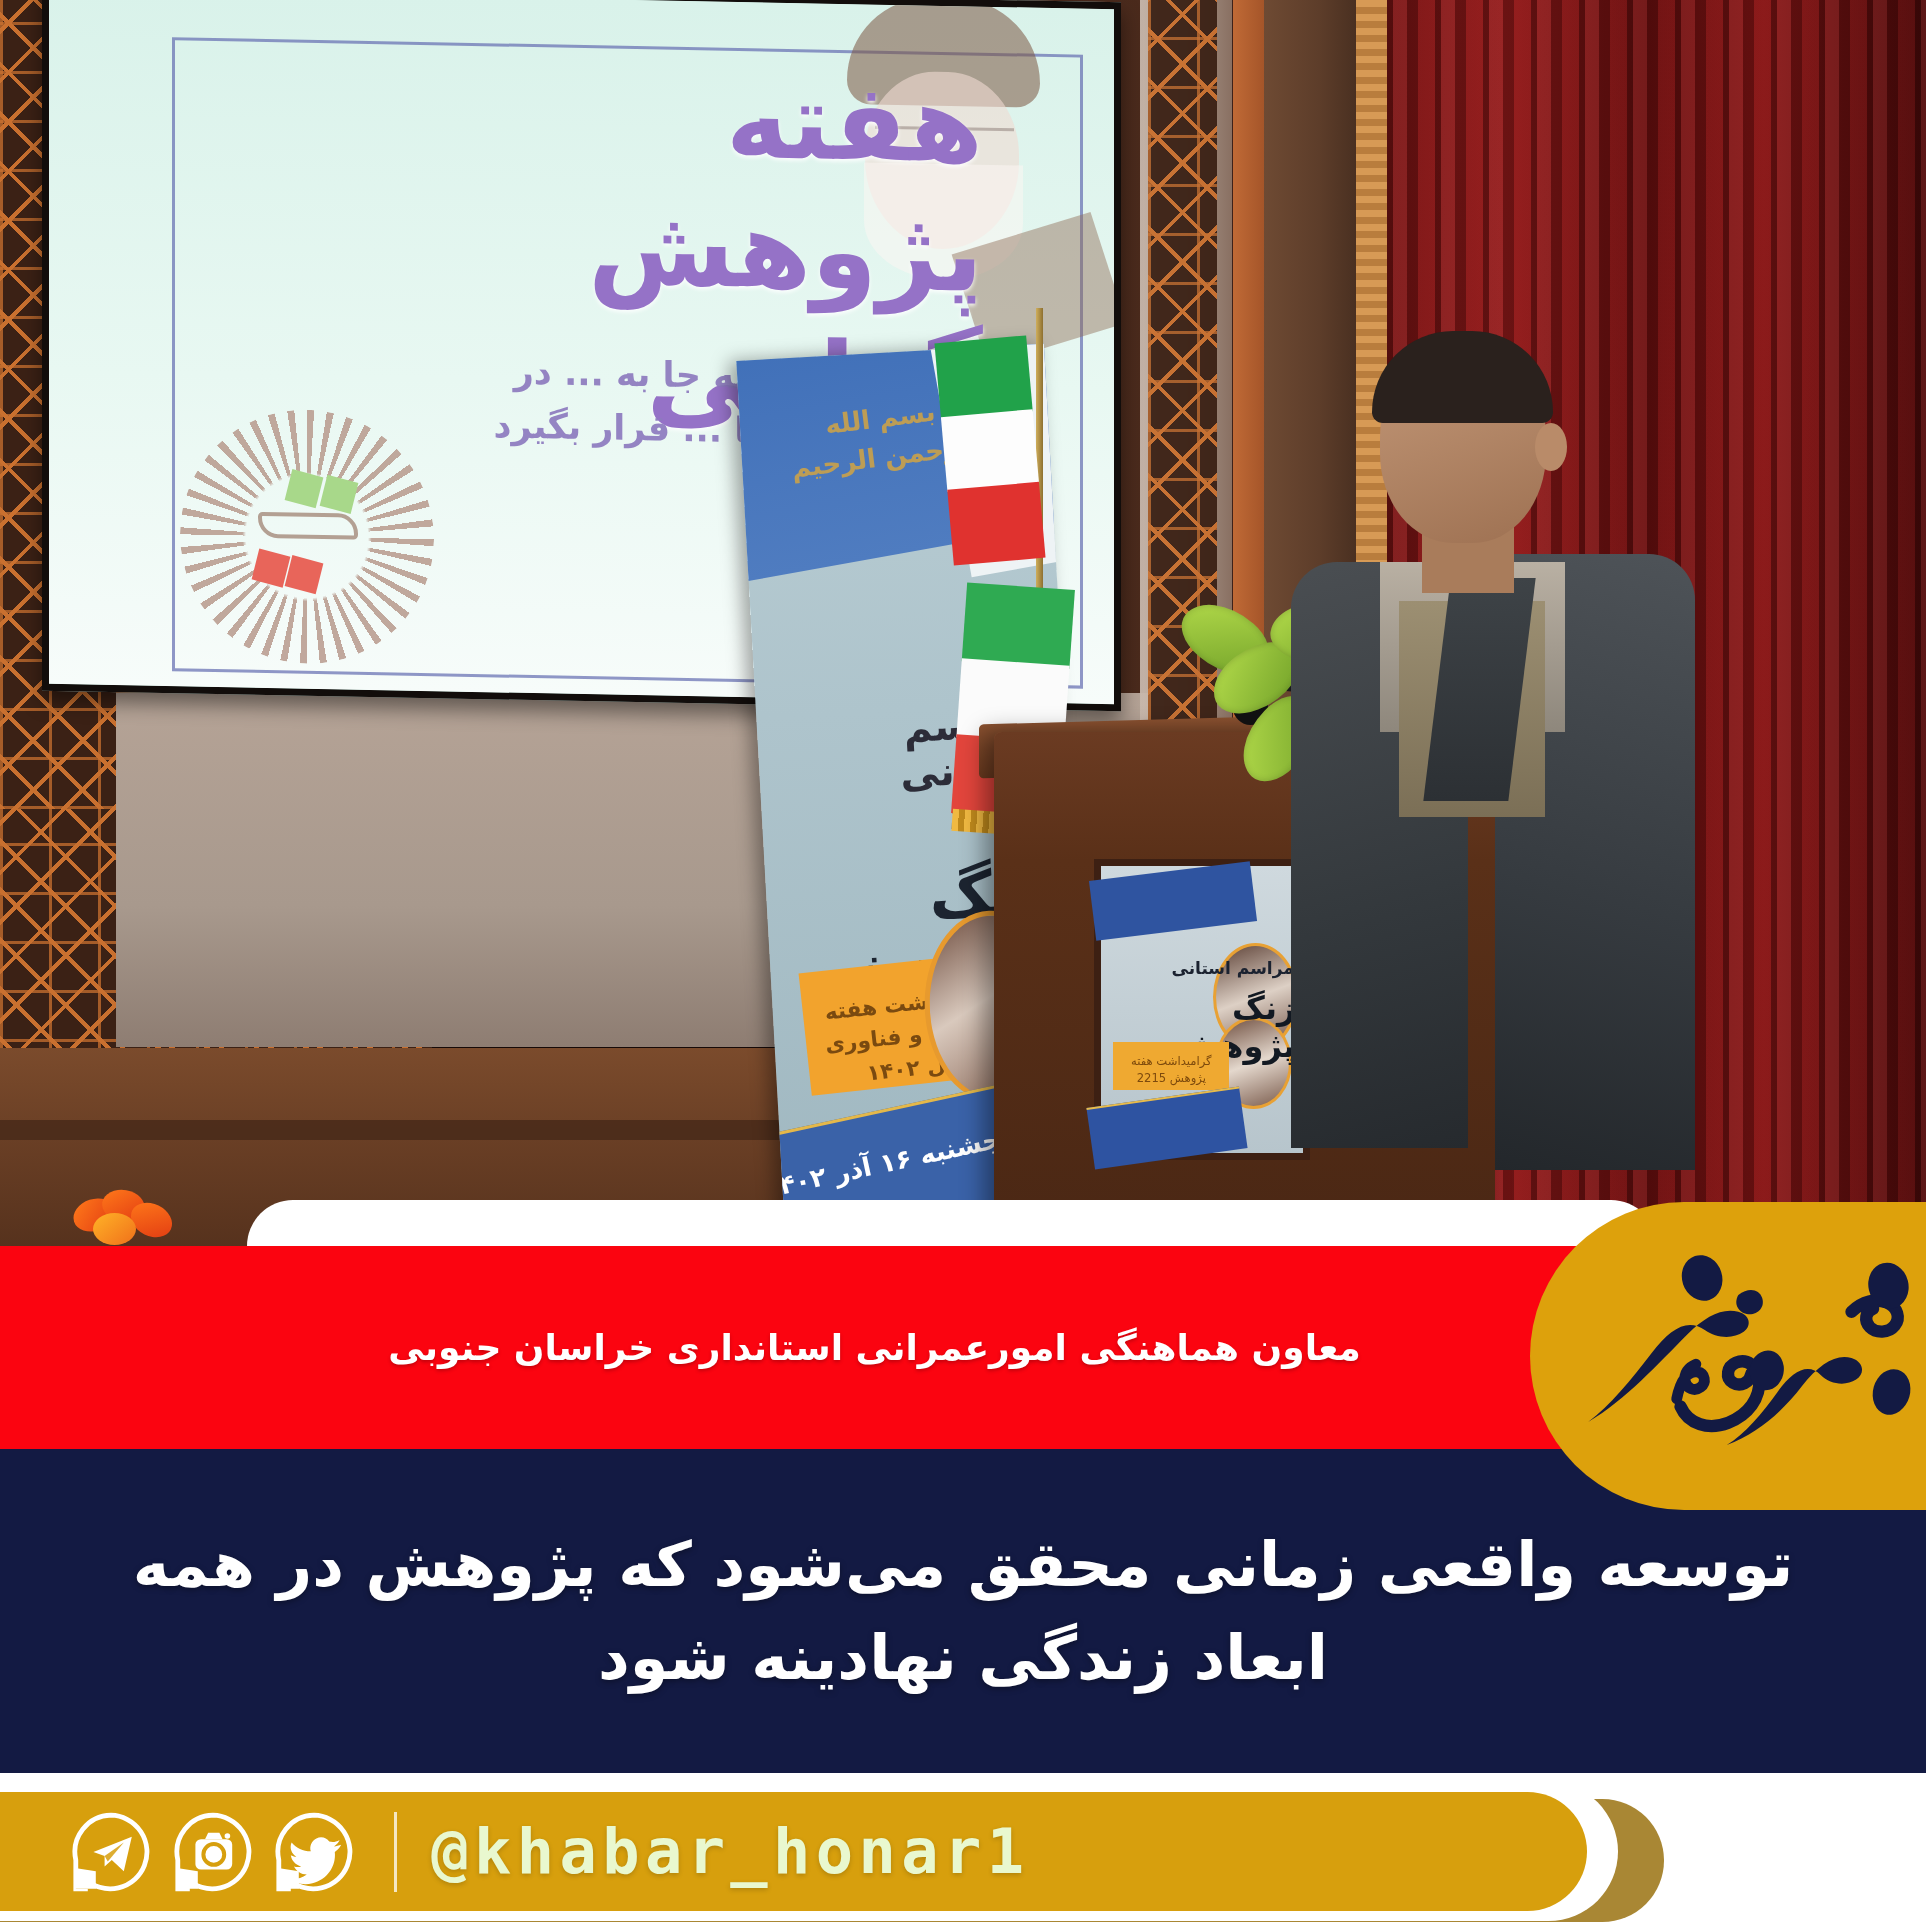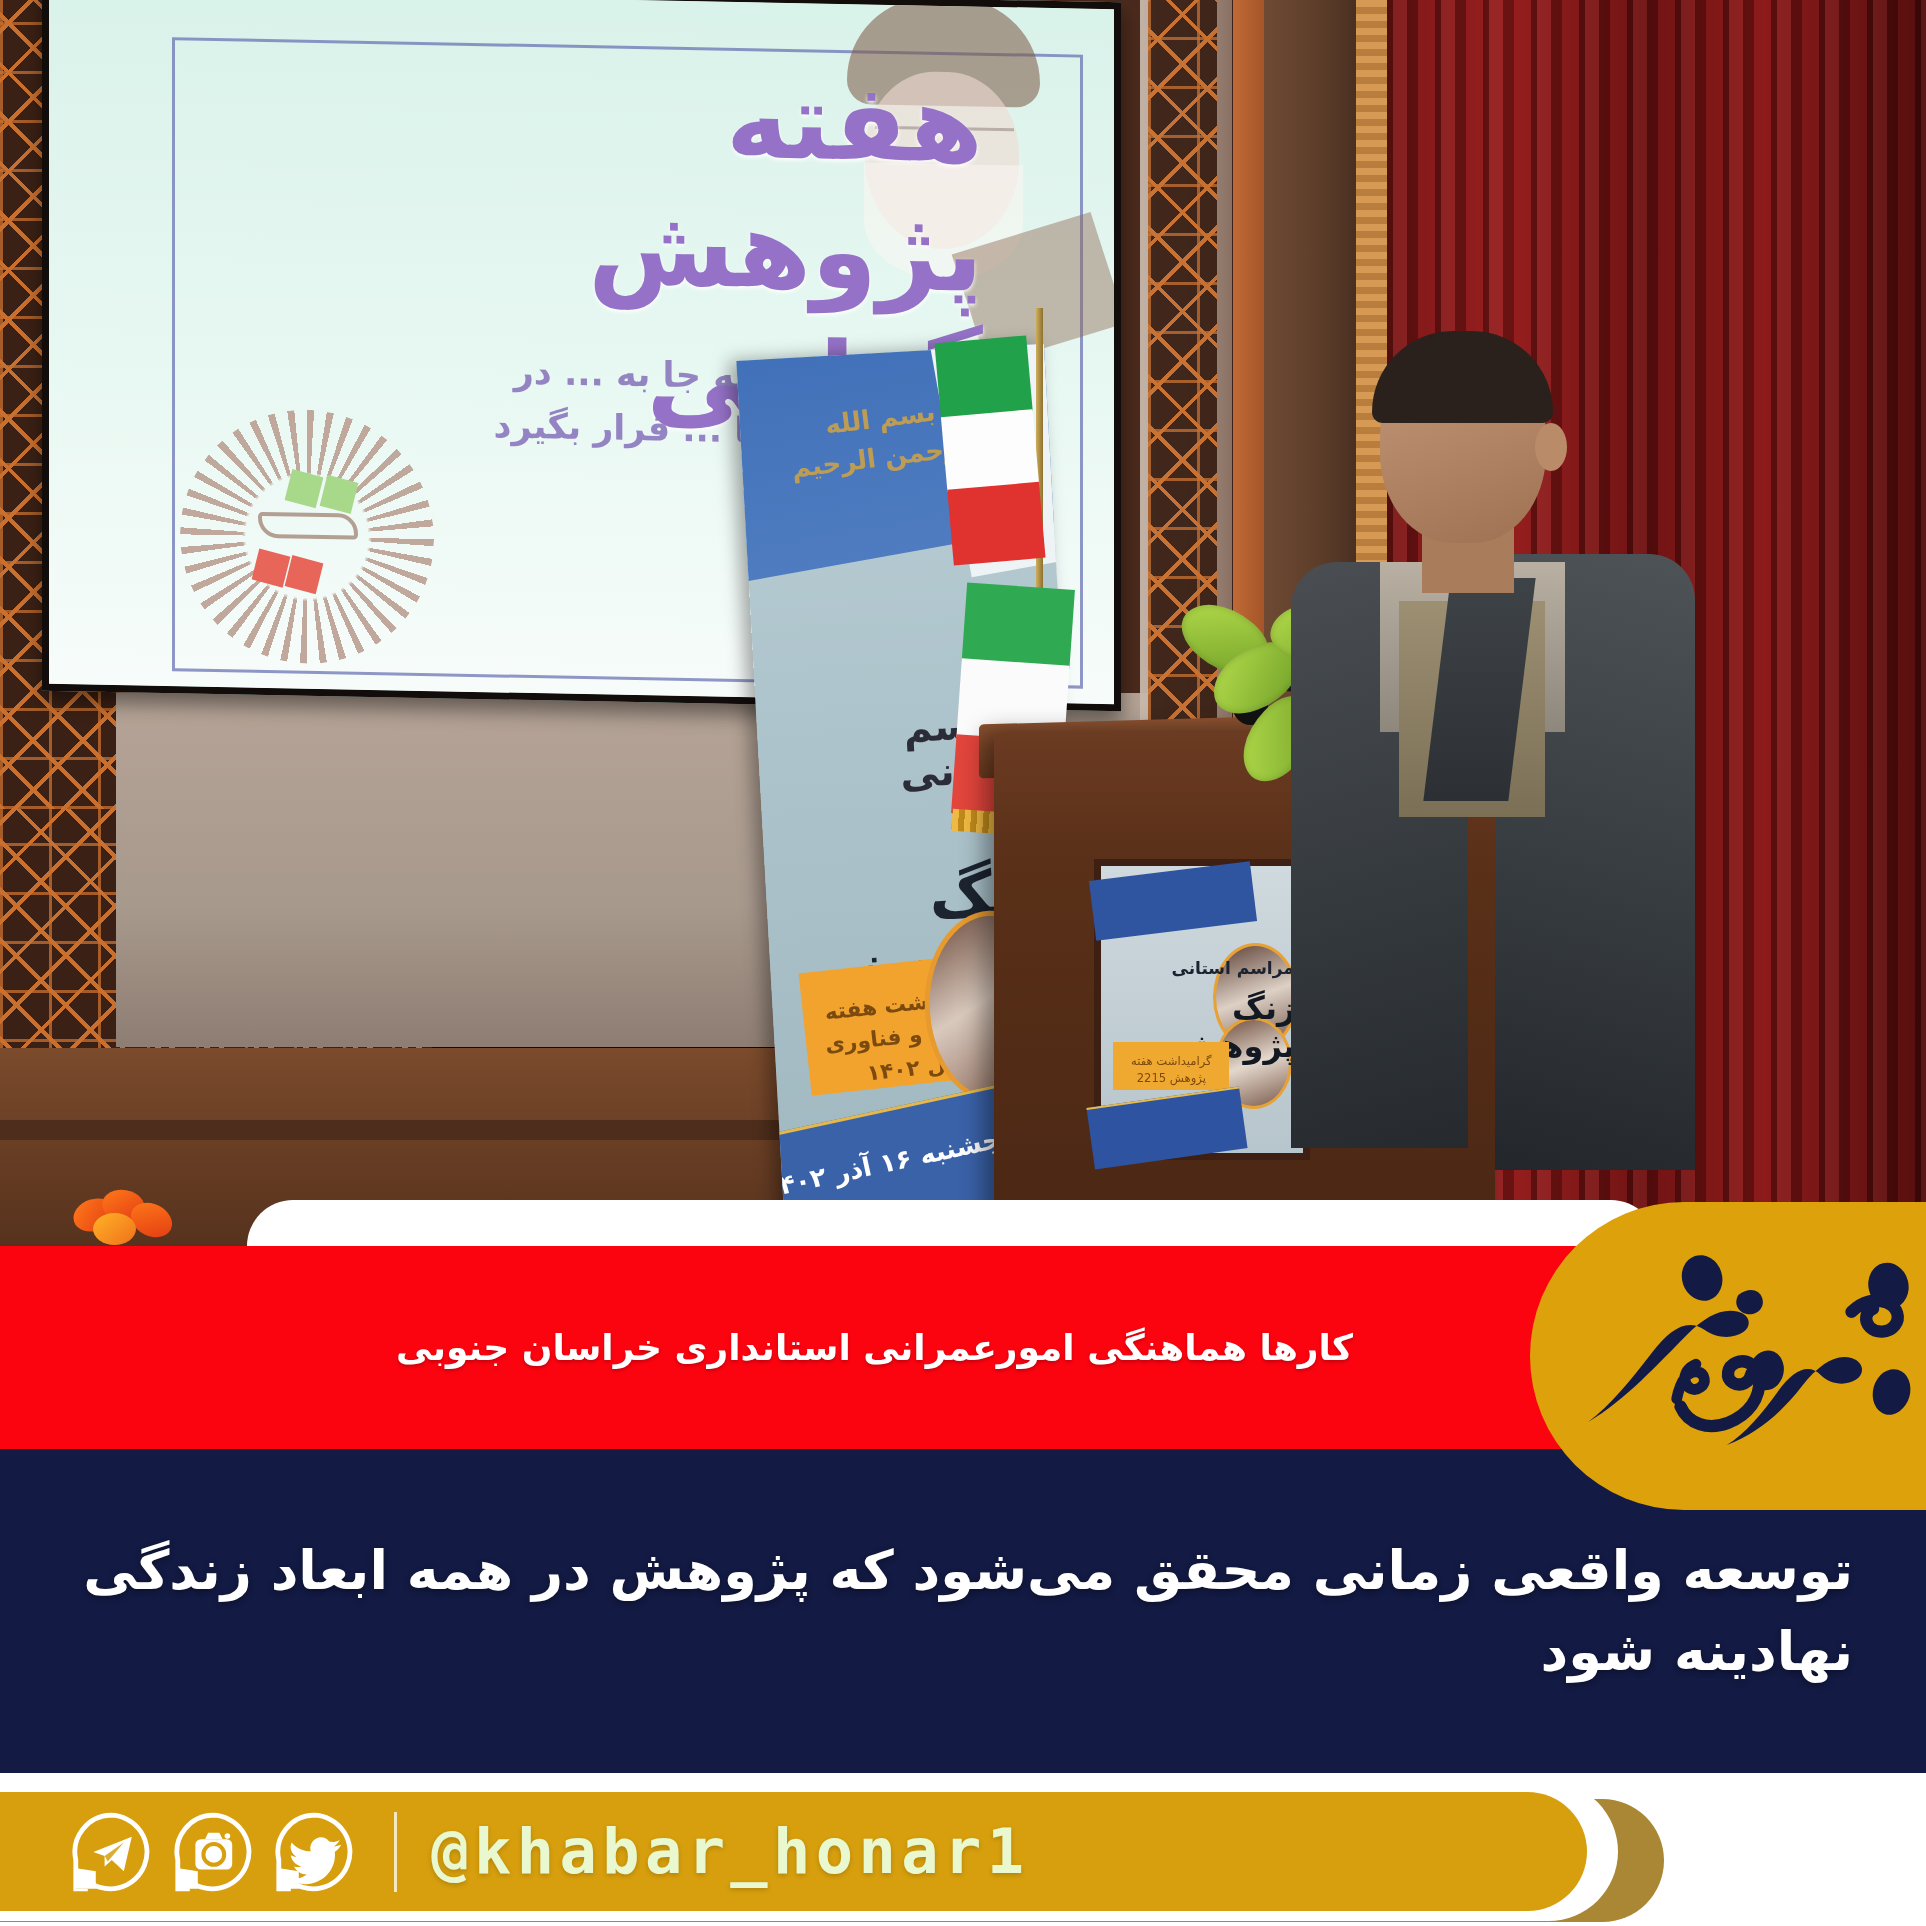--- a/index.html
+++ b/index.html
@@ -378,22 +378,22 @@
     text-shadow:0 1.5px 3.9px rgba(0,0,0,.22);
     padding:0 92px 0 231px;
   }
   .navy-band{
     position:absolute; left:0; top:1449px; width:1926px; height:324px;
     background:#131a43;
   }
   .headline{
     position:absolute; left:0; top:1449px; width:1926px; height:324px;
     display:flex; align-items:center; justify-content:center;
-    color:#ffffff; direction:rtl; text-align:right;
-    font-size:54px; font-weight:bold; line-height:1.5;
+    color:#ffffff; direction:rtl; text-align:center;
+    font-size:62px; font-weight:bold; line-height:1.5;
     padding:0 73px; letter-spacing:0.8px;
     text-shadow:0 2.3px 6.2px rgba(0,0,0,.35);
   }
   
   .brand-badge{
     position:absolute; left:1530px; top:1202px; width:478px; height:308px;
     background:#dda10c; border-radius:200px 0 0 200px;
     display:flex; align-items:center; justify-content:center;
     overflow:hidden;
   }
@@ -558,21 +558,21 @@
       <span class="petal p1"></span>
         <span class="petal p2"></span>
       <span class="petal p3"></span>
         <span class="petal p4"></span>
     </div>
   </div>
 
   <div class="white-strip"></div>
 
   <div class="red-band"></div>
-  <div class="red-caption">کارها هماهنگی امورعمرانی استانداری خراسان جنوبی</div>
+  <div class="red-caption">معاون هماهنگی امورعمرانی استانداری خراسان جنوبی</div>
 
   <div class="navy-band"></div>
   <div class="headline">توسعه واقعی زمانی محقق می‌شود که پژوهش در همه ابعاد زندگی نهادینه شود</div>
 
   <div class="brand-badge">
     <div class="brand-mark">
       <svg viewBox="0 0 470 300" xmlns="http://www.w3.org/2000/svg" aria-hidden="true">
         <g fill="#131a43">
           <path d="M30 235 C80 205 120 160 160 120 C182 98 205 86 225 92 C240 96 243 110 232 118
                    C218 128 196 126 182 116 C160 100 138 112 112 146 C86 180 58 214 30 235 Z"></path>

